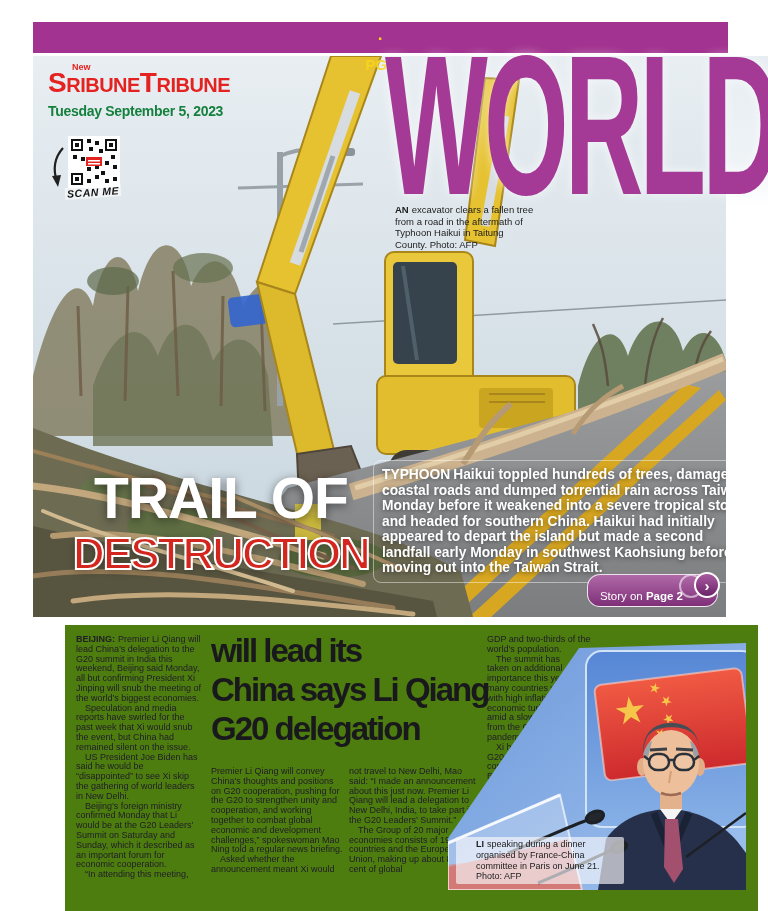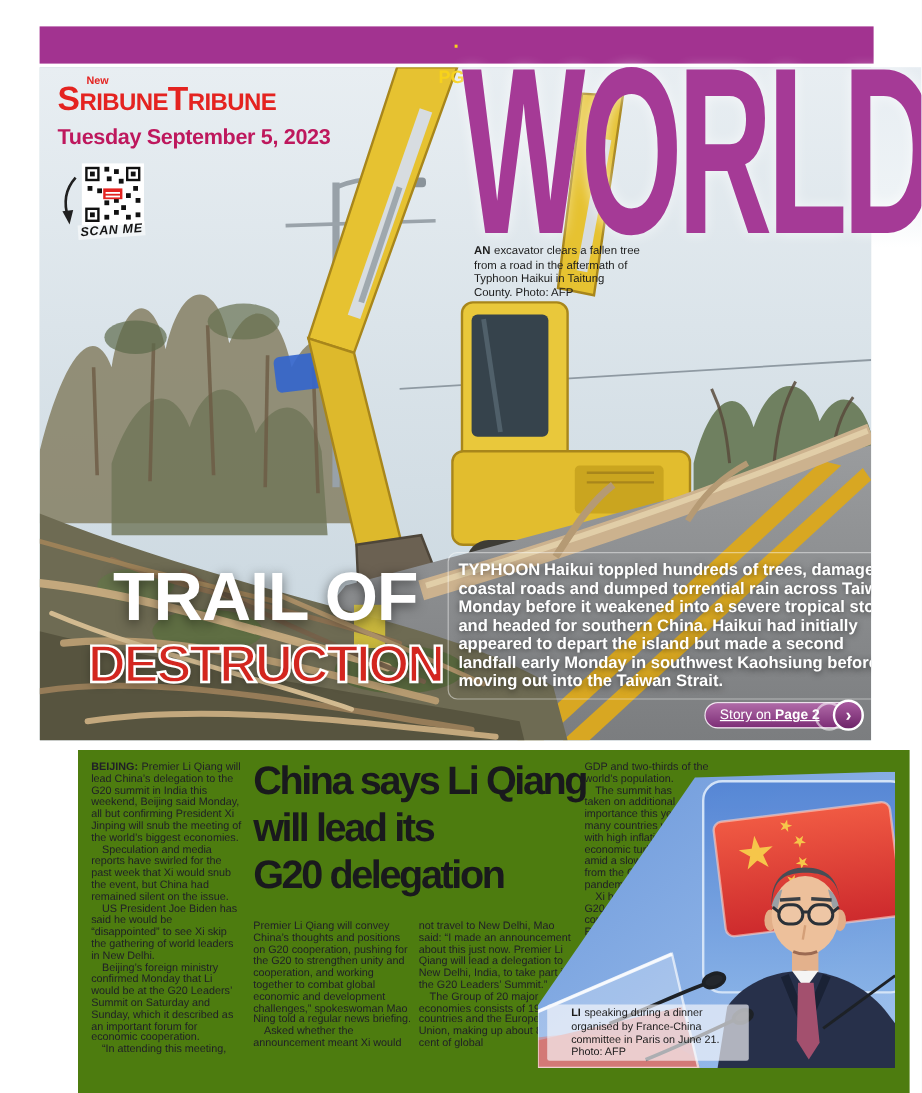--- a/index.html
+++ b/index.html
@@ -18,21 +18,21 @@
               background:linear-gradient(180deg,#e7edf2,#eef3f6 70%,#ffffff);}
   .photo-section{position:absolute;left:33px;top:56px;width:693px;height:561px;overflow:hidden;
                  background:#cfdbe2;z-index:2;}
   svg.scene{position:absolute;left:0;top:0;width:100%;height:100%;}
 
   
   .masthead{position:absolute;left:15px;top:10px;z-index:4;}
   .mh-new{position:absolute;left:24px;top:-4px;font-size:9px;font-weight:bold;color:#e42320;}
   .mh-name{font-weight:bold;color:#e42320;font-size:20px;letter-spacing:-0.5px;line-height:34px;white-space:nowrap;}
   .mh-name .cap{font-size:28px;}
-  .mh-date{margin-top:1px;font-size:18px;font-weight:bold;color:#be185d;letter-spacing:-0.3px;}
+  .mh-date{margin-top:1px;font-size:14px;font-weight:bold;color:#15803d;letter-spacing:-0.3px;}
 
   .qr-wrap{position:absolute;left:16px;top:80px;width:80px;z-index:4;}
   .qr-arrow{position:absolute;left:0;top:8px;}
   .qr-box{position:absolute;left:19px;top:0;}
   .qr-label{position:absolute;left:16px;top:46px;font-size:10.5px;font-weight:bold;font-style:italic;
             color:#141414;transform:rotate(-4deg);letter-spacing:0.5px;background:rgba(255,255,255,0.55);padding:0 2px;}
 
   .world-title{position:absolute;left:385px;top:52px;z-index:4;font-size:198px;line-height:148px;
                font-weight:bold;letter-spacing:-7px;color:#a53a96;transform:scaleX(0.55);
                transform-origin:left top;text-shadow:0 0 16px rgba(255,255,255,0.65);white-space:nowrap;}
@@ -46,21 +46,21 @@
                   text-shadow:0 2px 10px rgba(0,0,0,0.5);}
   .cover-head .l2{font-size:44px;font-weight:bold;letter-spacing:-2px;line-height:52px;color:#d3261f;
                   -webkit-text-stroke:2px #ffffff;text-shadow:0 2px 8px rgba(0,0,0,0.35);}
 
   .cover-summary{position:absolute;left:340px;top:404px;width:372px;padding:6px 8px;z-index:4;
                  border:1px solid rgba(255,255,255,0.45);border-radius:8px;color:#fff;font-weight:bold;
                  font-size:13.8px;line-height:1.13;text-shadow:0 1px 5px rgba(0,0,0,0.55);}
 
   .story-pill{position:absolute;right:8px;bottom:10px;z-index:5;height:20px;line-height:20px;
               background:linear-gradient(180deg,#b06aa8,#7e2f78);border:1px solid rgba(255,255,255,0.85);
-              border-radius:13px;color:#fff;font-size:11.5px;padding:0 34px 0 12px;cursor:pointer;text-decoration:underline;}
+              border-radius:13px;color:#fff;font-size:11.5px;padding:11px 34px 0 12px;cursor:pointer;}
   .story-pill b{font-weight:bold;}
   .pill-ring{position:absolute;right:14px;top:-1px;width:20px;height:20px;border:2px solid rgba(255,255,255,0.55);
              border-radius:50%;}
   .pill-circle{position:absolute;right:-3px;top:-3px;width:22px;height:22px;border:2px solid #fff;border-radius:50%;
                background:linear-gradient(180deg,#a95ba0,#6d2468);display:flex;align-items:center;justify-content:center;
                color:#fff;font-weight:bold;font-size:15px;line-height:1;}
 
   
   .article{position:absolute;left:33px;top:625px;width:693px;height:336px;background:#4d7c0f;z-index:1;margin-left:32px;}
   .body-text p{margin:0;font-size:9px;line-height:9.8px;color:#202027;}
@@ -273,22 +273,22 @@
 
     <div class="col1">
       <p><b class="lead">BEIJING:</b><span>Premier Li Qiang will lead China’s delegation to the G20 summit in India this weekend, Beijing said Monday, all but confirming President Xi Jinping will snub the meeting of the world’s biggest economies.</span></p>
       <p class="ind">Speculation and media reports have swirled for the past week that Xi would snub the event, but China had remained silent on the issue.</p>
       <p class="ind">US President Joe Biden has said he would be “disappointed” to see Xi skip the gathering of world leaders in New Delhi.</p>
       <p class="ind">Beijing’s foreign ministry confirmed Monday that Li would be at the G20 Leaders’ Summit on Saturday and Sunday, which it described as an important forum for economic cooperation.</p>
       <p class="ind">“In attending this meeting,</p>
     </div>
 
     <div class="a-headline">
+      <div>will lead its</div>
       <div>China says Li Qiang</div>
-      <div>will lead its</div>
       <div>G20 delegation</div>
     </div>
 
     <div class="col2">
       <p>Premier Li Qiang will convey China’s thoughts and positions on G20 cooperation, pushing for the G20 to strengthen unity and cooperation, and working together to combat global economic and development challenges,” spokeswoman Mao Ning told a regular news briefing.</p>
       <p class="ind">Asked whether the announcement meant Xi would</p>
     </div>
 
     <div class="col3">
       <p>not travel to New Delhi, Mao said: “I made an announcement about this just now. Premier Li Qiang will lead a delegation to New Delhi, India, to take part in the G20 Leaders’ Summit.”</p>

